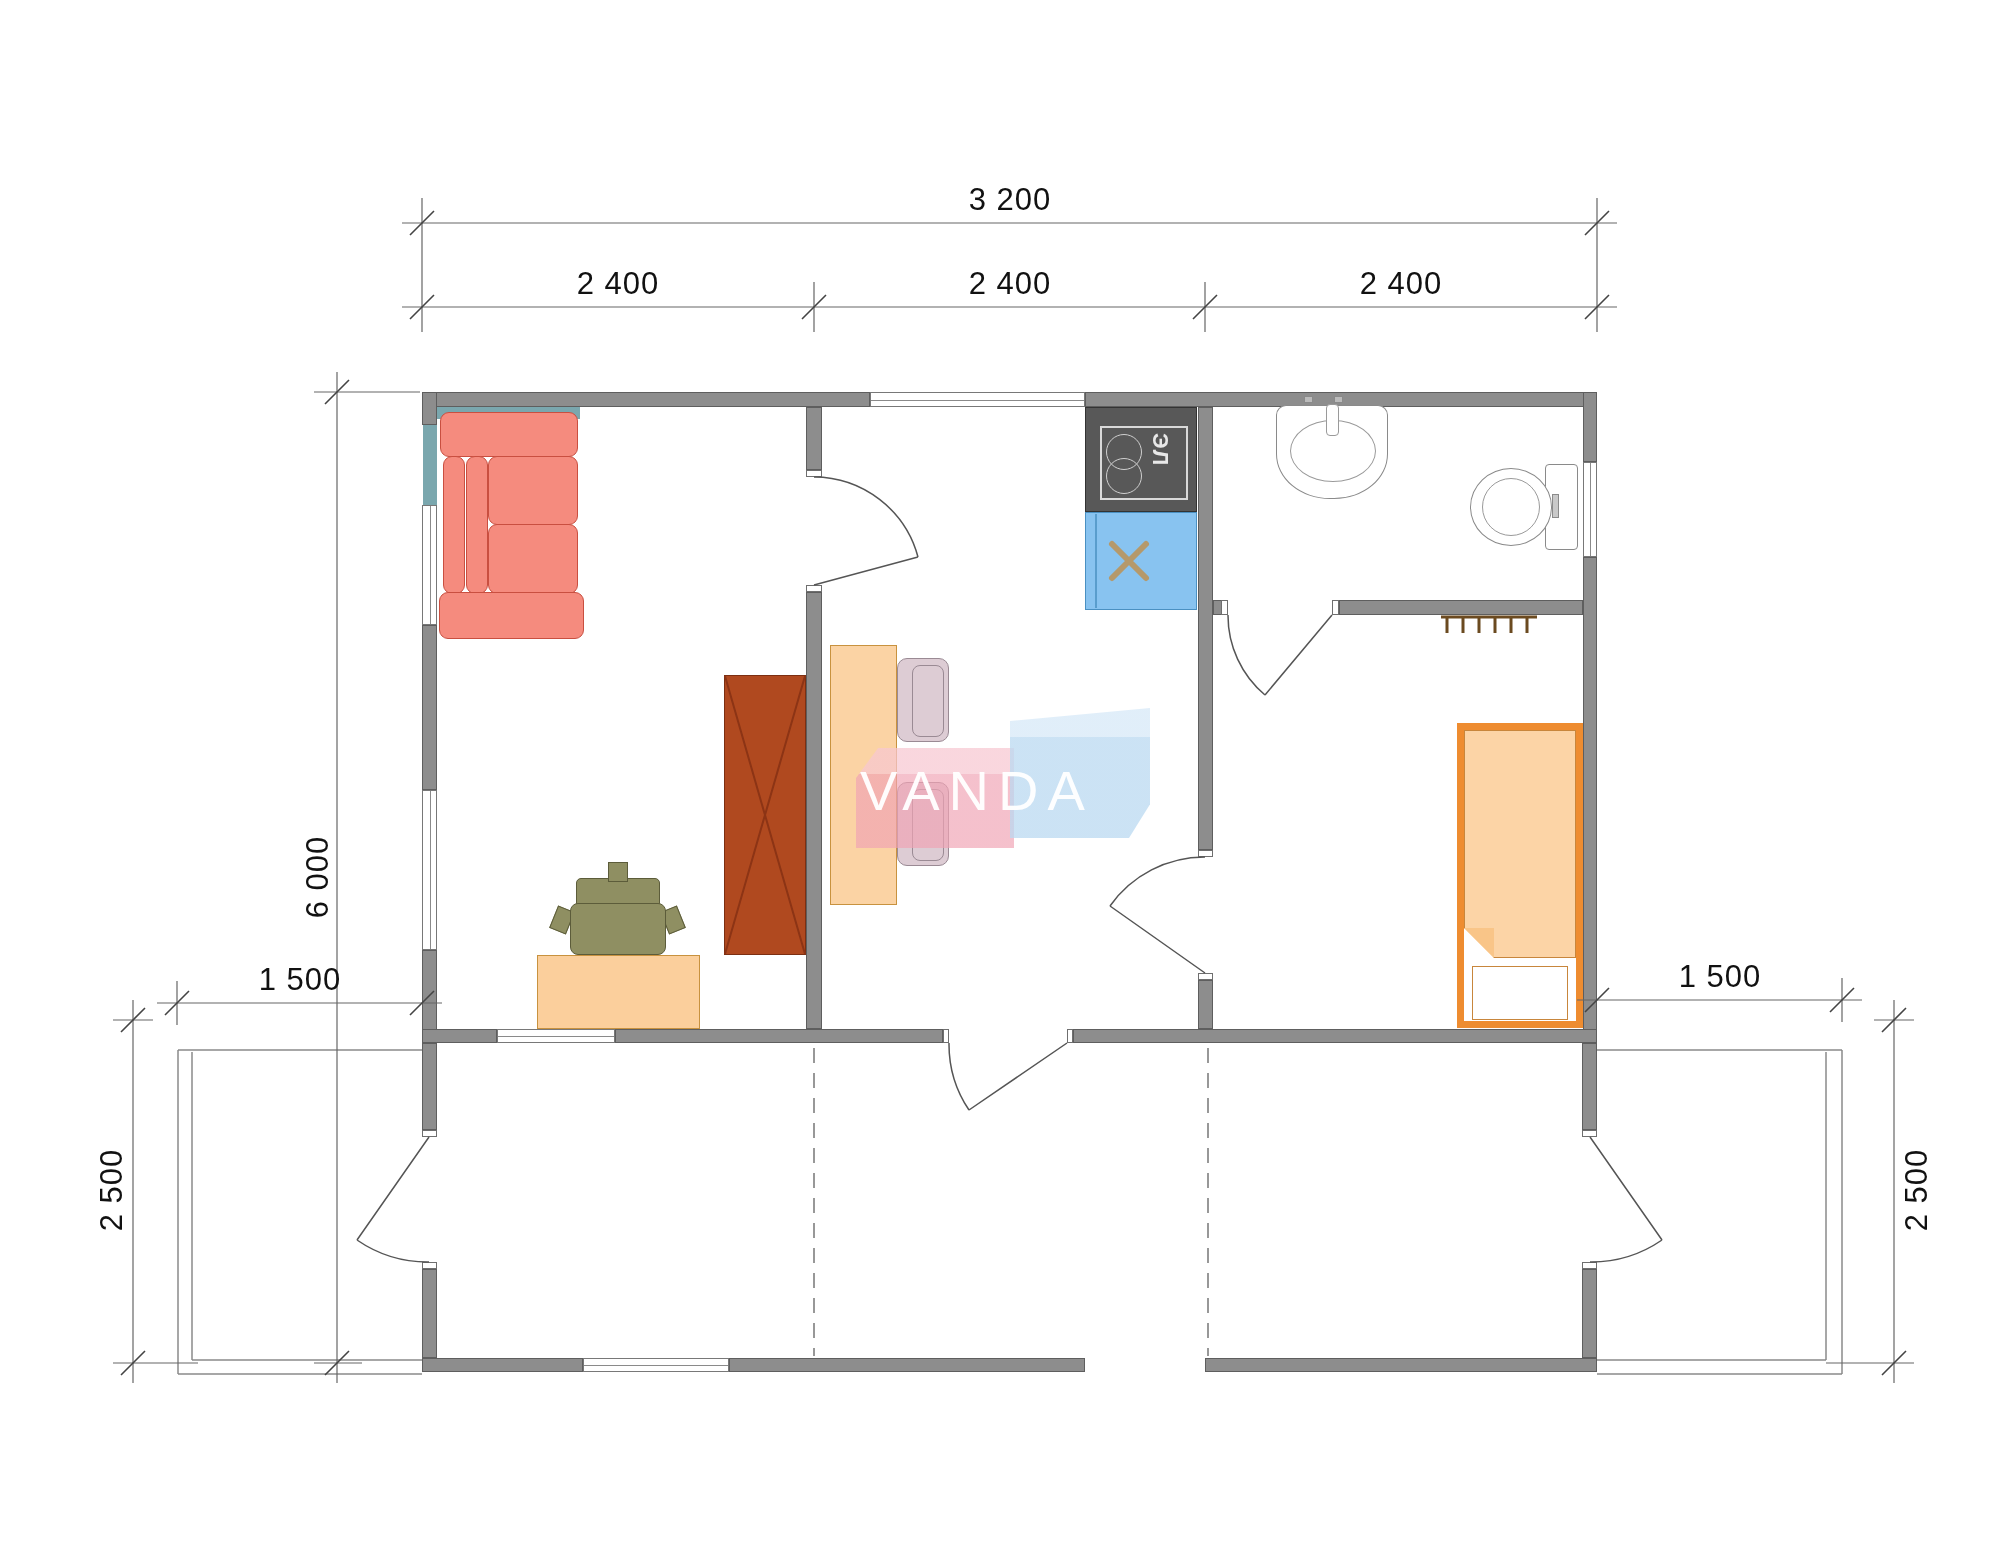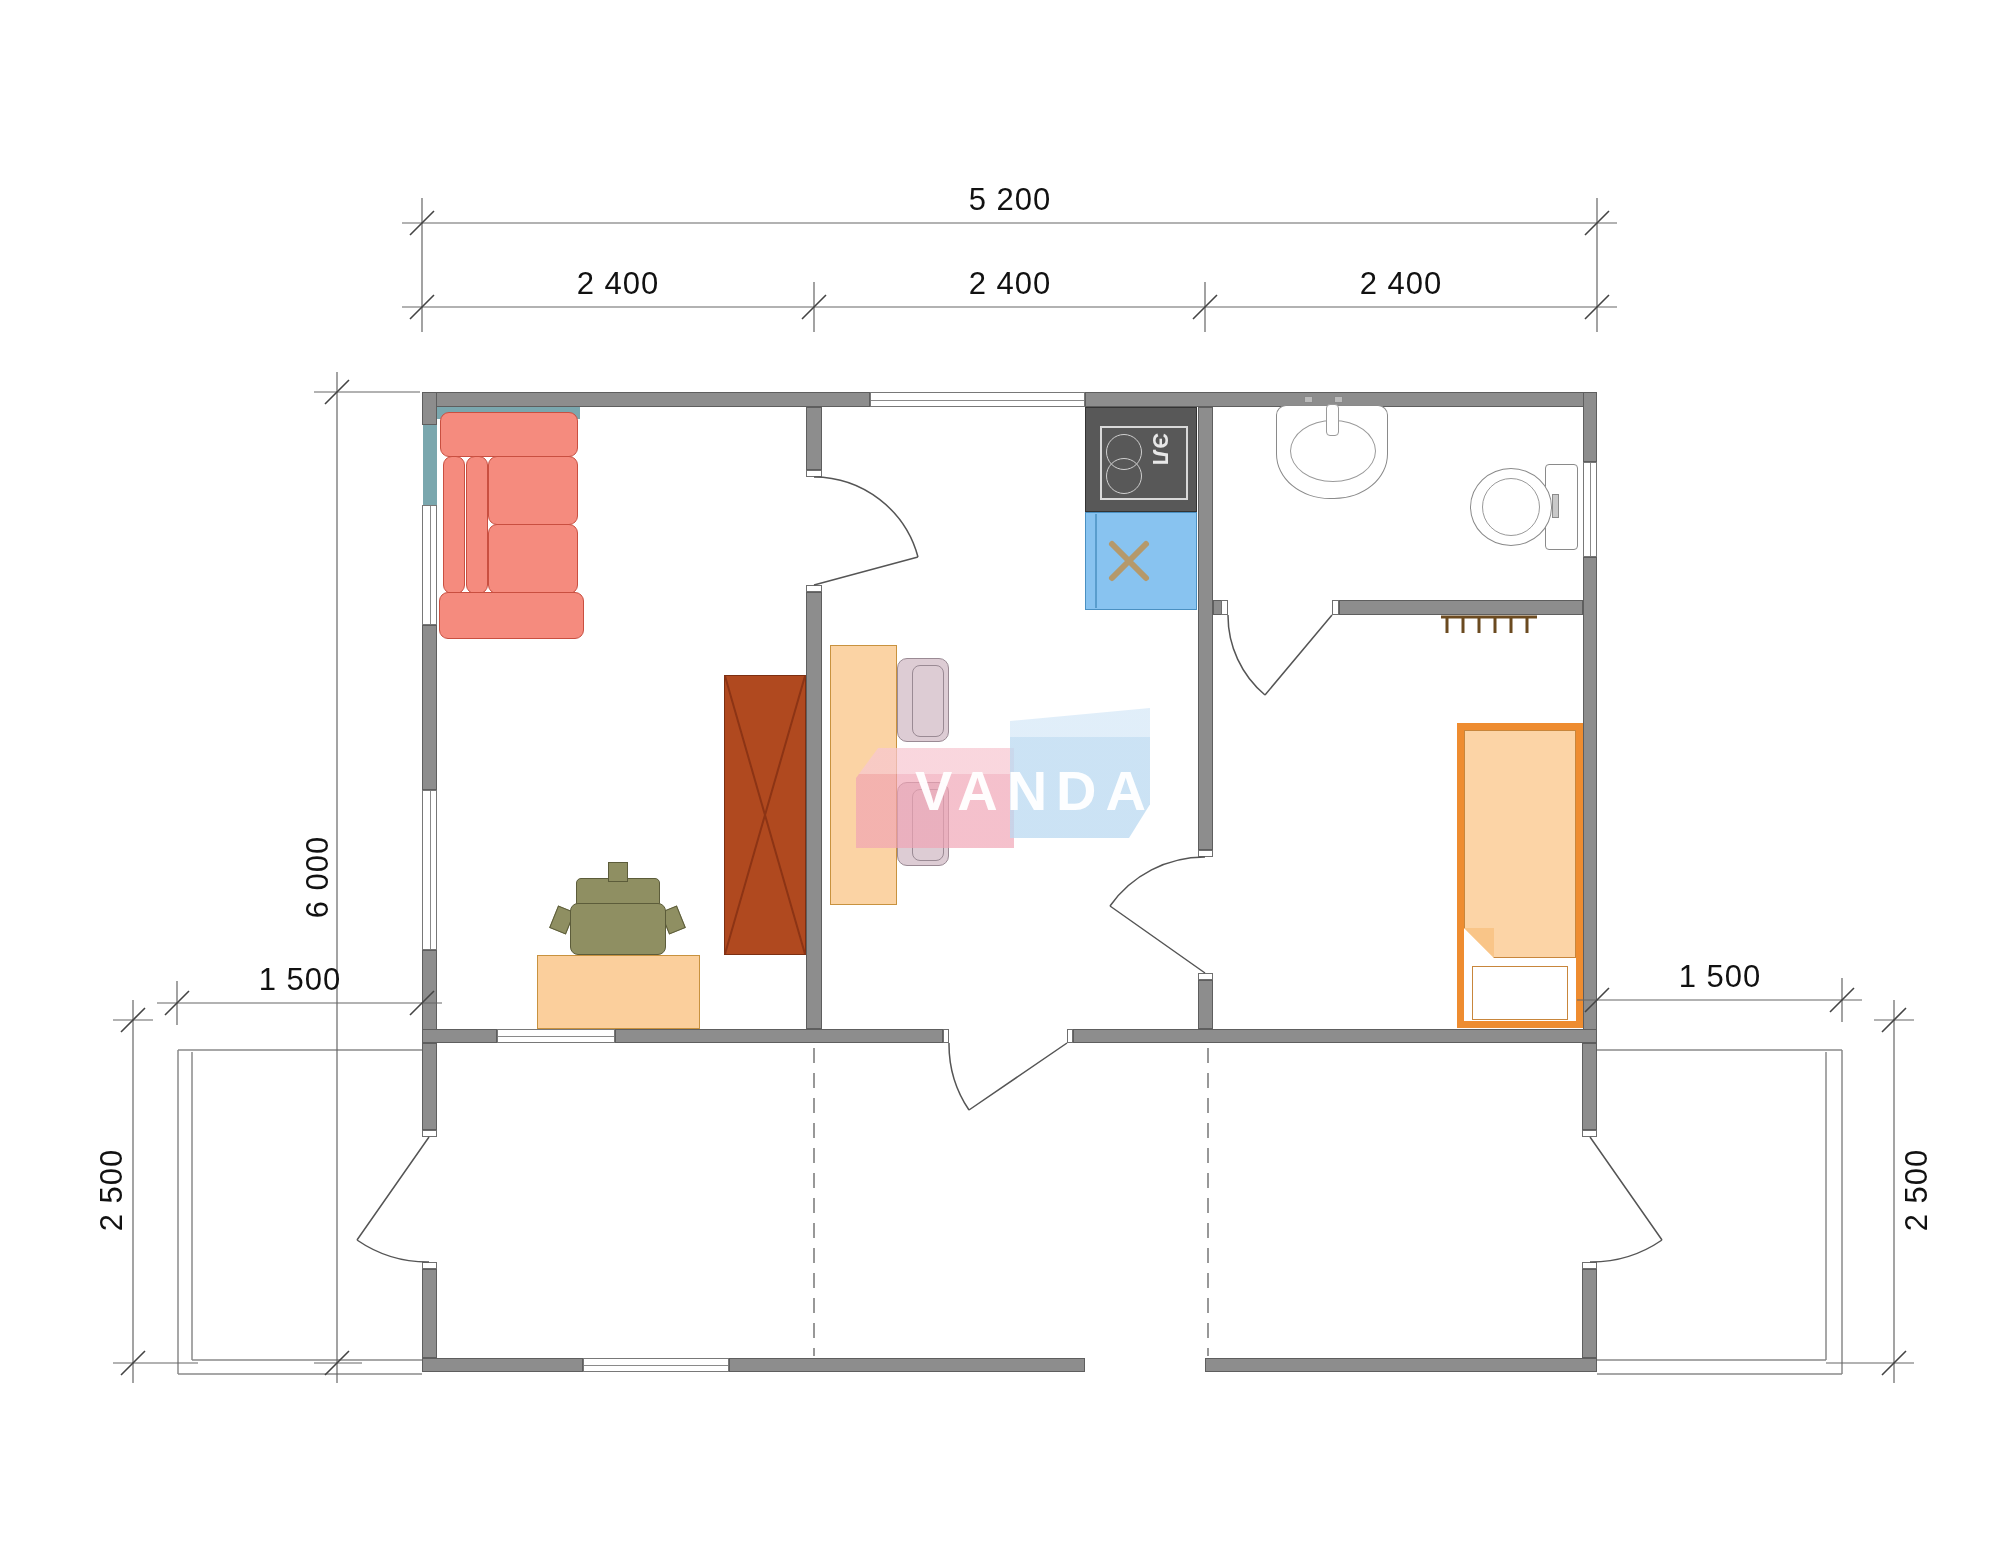--- a/index.html
+++ b/index.html
@@ -19,22 +19,22 @@
   
   .sofa-part{position:absolute;background:#f58b7e;border:1.5px solid #c94f40;border-radius:9px;box-sizing:border-box;}
   
   .wm{position:absolute;left:850px;top:700px;width:310px;height:160px;z-index:9;}
   .wm .pink{position:absolute;left:6px;top:48px;width:158px;height:100px;
     background:linear-gradient(180deg, rgba(247,199,209,.72) 0 26%, rgba(240,163,180,.68) 26% 100%);
     clip-path:polygon(0 30%,14% 0,100% 0,100% 100%,0 100%);}
   .wm .blue{position:absolute;left:160px;top:8px;width:140px;height:130px;
     background:linear-gradient(180deg, rgba(217,234,248,.8) 0 22%, rgba(186,217,241,.75) 22% 100%);
     clip-path:polygon(0 10%,100% 0,100% 74%,85% 100%,0 100%);}
-  .wm .txt{position:absolute;left:10px;top:58px;width:295px;text-align:right;color:rgba(255,255,255,.96);
-    font-size:56px;font-weight:700;letter-spacing:9px;}
+  .wm .txt{position:absolute;left:10px;top:58px;width:295px;text-align:left;color:rgba(255,255,255,.96);
+    font-size:56px;font-weight:400;letter-spacing:9px;}
   .stove-label{position:absolute;left:1130px;top:432px;width:50px;height:36px;z-index:6;
     color:#e8e8e8;font-size:22px;font-weight:bold;text-align:center;transform:rotate(90deg);letter-spacing:2px;}
   .fixture{position:absolute;background:#fff;border:1.5px solid #8a8a8a;box-sizing:border-box;z-index:5;}
 </style>
 </head>
 <body>
 
 <div class="canvas">
 
   <div class="wall" style="left:422px;top:392px;width:448px;height:15px;"></div>
@@ -208,21 +208,21 @@
       <path d="M 410 235 L 434 211 M 1585 235 L 1609 211"></path>
       <path d="M 410 319 L 434 295 M 802 319 L 826 295 M 1193 319 L 1217 295 M 1585 319 L 1609 295"></path>
       <path d="M 325 404 L 349 380 M 325 1375 L 349 1351"></path>
       <path d="M 165 1015 L 189 991 M 410 1015 L 434 991"></path>
       <path d="M 121 1032 L 145 1008 M 121 1375 L 145 1351"></path>
       <path d="M 1585 1012 L 1609 988 M 1830 1012 L 1854 988"></path>
       <path d="M 1882 1032 L 1906 1008 M 1882 1375 L 1906 1351"></path>
     </g>
   </svg>
 
-  <div class="dim" style="left:910px;top:182px;width:200px;">5 200</div>
+  <div class="dim" style="left:910px;top:182px;width:200px;">3 200</div>
   <div class="dim" style="left:518px;top:266px;width:200px;">2 400</div>
   <div class="dim" style="left:910px;top:266px;width:200px;">2 400</div>
   <div class="dim" style="left:1301px;top:266px;width:200px;">2 400</div>
   <div class="dim rot" style="left:238px;top:859px;width:160px;">6 000</div>
   <div class="dim" style="left:200px;top:962px;width:200px;">1 500</div>
   <div class="dim rot" style="left:32px;top:1172px;width:160px;">2 500</div>
   <div class="dim" style="left:1620px;top:959px;width:200px;">1 500</div>
   <div class="dim rot" style="left:1837px;top:1172px;width:160px;">2 500</div>
 
   <div class="wm">

